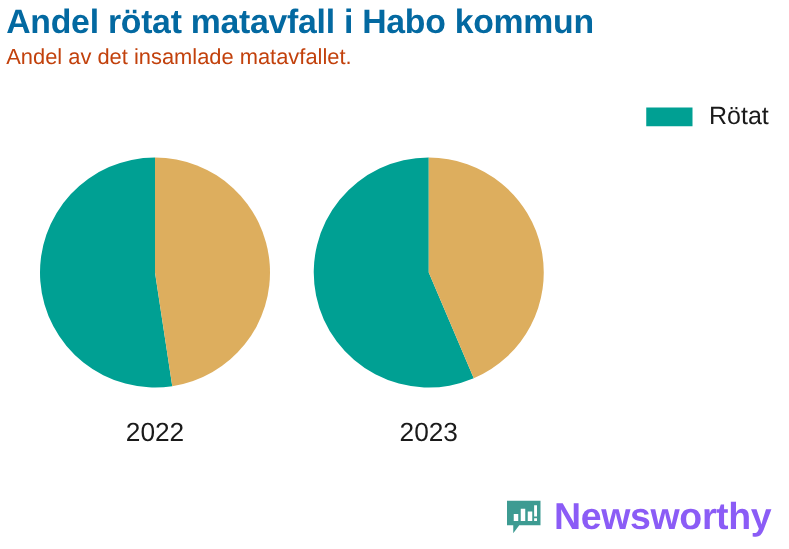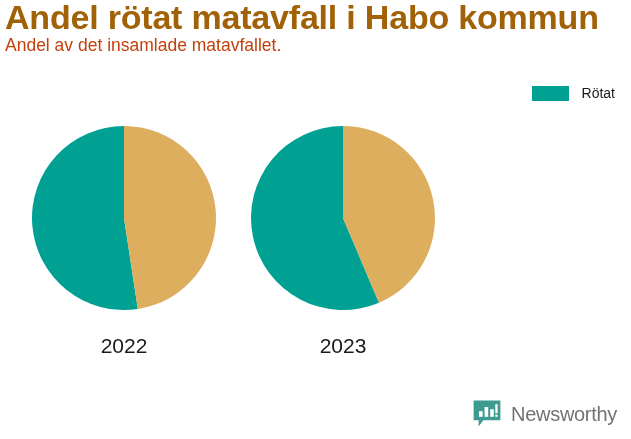--- a/index.html
+++ b/index.html
@@ -18,25 +18,25 @@
   }
 
   
   #header {
     position: absolute;
     left: 5px;
     top: 2px;
     width: 621px;
   }
   #chart-title {
-    font-size: 34px;
+    font-size: 27px;
     font-weight: 700;
     letter-spacing: -0.2px;
     line-height: 30px;
-    color: #a16207;
+    color: #0369a1;
     margin: 0;
     white-space: nowrap;
   }
   #chart-subtitle {
     font-size: 17.5px;
     font-weight: 400;
     line-height: 22px;
     color: #c2410c;
     margin: 2px 0 0 0;
     white-space: nowrap;
@@ -57,21 +57,21 @@
     align-items: center;
     gap: 13px;
     height: 19px;
   }
   .legend-swatch {
     width: 37px;
     height: 15px;
     flex: 0 0 auto;
   }
   .legend-label {
-    font-size: 14px;
+    font-size: 20px;
     color: #1a1a1a;
     line-height: 19px;
     white-space: nowrap;
   }
 
   
   #plot {
     position: absolute;
     left: 0;
     top: 0;
@@ -92,23 +92,23 @@
   #footer-logo {
     position: absolute;
     right: 14px;
     bottom: 10px;
     display: flex;
     align-items: center;
     gap: 9px;
   }
   #logo-mark { display: block; }
   #logo-wordmark {
-    font-size: 20px;
-    font-weight: 400;
-    color: #737373;
+    font-size: 30px;
+    font-weight: 700;
+    color: #8b5cf6;
     letter-spacing: -0.3px;
     line-height: 28px;
   }
 </style>
 </head>
 <body>
 
 <div id="header">
   <h1 id="chart-title">Andel rötat matavfall i Habo kommun</h1>
   <p id="chart-subtitle">Andel av det insamlade matavfallet.</p>

